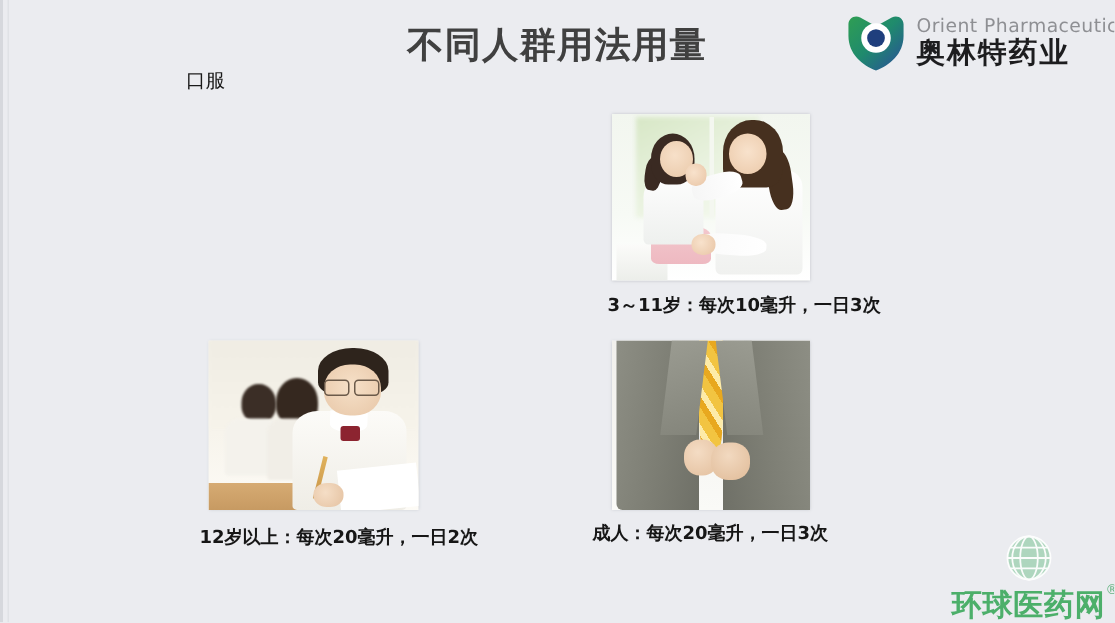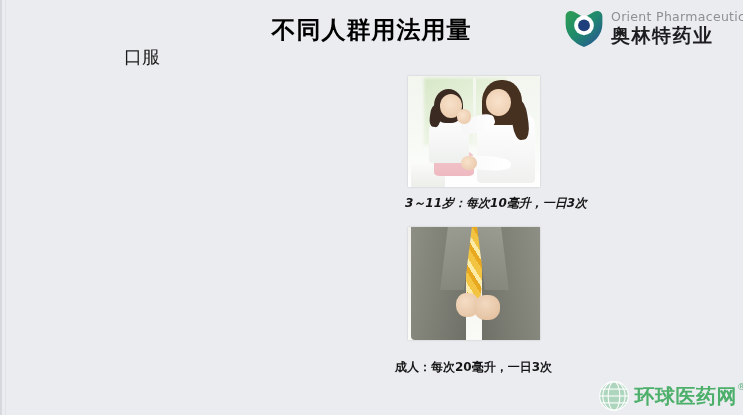--- a/index.html
+++ b/index.html
@@ -33,21 +33,21 @@
   }
 
   
   .slide-title {
     position: absolute;
     left: 0; top: 14px;
     width: 743px;
     text-align: center;
     font-size: 24px;
     font-weight: bold;
-    color: #000000;
+    color: #404040;
     letter-spacing: 1px;
     font-family: "DejaVu Sans", "Liberation Sans", sans-serif;
   }
 
   
   .brand-logo {
     position: absolute;
     right: 8px; top: 4px;
     width: 172px; height: 48px;
     display: flex;
@@ -69,21 +69,21 @@
     font-weight: bold;
     color: #1d1d1f;
     letter-spacing: 1.5px;
     white-space: nowrap;
   }
 
   
   .section-label {
     position: absolute;
     left: 124px; top: 45px;
-    font-size: 18px;
+    font-size: 13px;
     color: #1a1a1a;
     font-weight: normal;
   }
 
   
   .card { position: absolute; }
   .card-photo {
     position: relative;
     overflow: hidden;
     background: #f4f4f2;
@@ -97,29 +97,29 @@
     margin-top: 12px;
   }
 
   
   #card-child          { left: 147px; top: 75px;  }
   #card-child .card-photo   { width: 141px; height: 106px; }
   #card-child .card-caption { margin-left: -14px; }
 
   #card-junior         { left: 408px; top: 76px;  }
   #card-junior .card-photo  { width: 132px; height: 111px; }
-  #card-junior .card-caption{ margin-left: -3px; margin-top: 8px; font-style: italic; }
+  #card-junior .card-caption{ margin-left: -3px; margin-top: 8px; }
 
   #card-teen           { left: 139px; top: 227px; }
   #card-teen .card-photo    { width: 140px; height: 113px; }
   #card-teen .card-caption  { margin-left: -6px; margin-top: 10px; }
 
   #card-adult          { left: 408px; top: 227px; }
   #card-adult .card-photo   { width: 132px; height: 113px; }
-  #card-adult .card-caption { margin-left: -13px; margin-top: 19px; }
+  #card-adult .card-caption { margin-left: -13px; margin-top: 7px; }
 
   
   .ph { position: absolute; }
 
   
   .p1-bg { inset: 0; background:
       linear-gradient(180deg,#eef3f5 0%,#e7eef1 45%,#f7f9fa 70%,#ffffff 100%); position:absolute; }
   .p1-win { position:absolute; left:6%; top:4%; width:36%; height:56%;
       background:linear-gradient(160deg,#dfeaef,#eff5f7); border-radius:2px; filter:blur(1.2px); }
   .p1-head { position:absolute; left:40%; top:8%; width:34%; height:40%;
@@ -235,20 +235,21 @@
   .p4-hand-r { position:absolute; left:50%; top:60%; width:20%; height:22%;
       background:radial-gradient(circle at 45% 35%, #f2d9c0, #e0bb98); border-radius:44%; }
 
   
   .watermark {
     position: absolute;
     right: 6px; bottom: 2px;
     display: flex;
     align-items: center;
     gap: 4px;
+    flex-direction: column;
   }
   .wm-globe { width: 34px; height: 34px; flex: 0 0 34px; }
   .wm-text { display: flex; flex-direction: column; line-height: 1; position: relative; }
   .wm-cn {
     font-size: 20px; font-weight: bold; color: #4caf6a;
     letter-spacing: 0.5px; white-space: nowrap;
   }
   .wm-url {
     font-size: 11px; font-weight: bold; color: #4caf6a;
     letter-spacing: 0.4px; white-space: nowrap; margin-top: 2px;
@@ -306,20 +307,42 @@
       <div class="p2-mom-hair"></div>
       <div class="p2-mom-face"></div>
       <div class="p2-mom-arm"></div>
       <div class="p2-mom-hand"></div>
       <div class="p2-mom-arm2"></div>
       <div class="p2-mom-hand2"></div>
     </div>
     <div class="card-caption">3～11岁：每次10毫升，一日3次</div>
   </div>
 
+  <div class="card" id="card-teen">
+    <div class="card-photo">
+      <div class="p3-bg"></div>
+      <div class="p3-wall"></div>
+      <div class="p3-bg-a"></div>
+      <div class="p3-bg-b"></div>
+      <div class="p3-bg-body-a"></div>
+      <div class="p3-bg-body-b"></div>
+      <div class="p3-desk"></div>
+      <div class="p3-body"></div>
+      <div class="p3-collar"></div>
+      <div class="p3-tie"></div>
+      <div class="p3-hair"></div>
+      <div class="p3-face"></div>
+      <div class="p3-glass-l"></div>
+      <div class="p3-glass-r"></div>
+      <div class="p3-paper"></div>
+      <div class="p3-pencil"></div>
+      <div class="p3-hand"></div>
+    </div>
+    <div class="card-caption">12岁以上：每次20毫升，一日2次</div>
+  </div>
 
   <div class="card" id="card-adult">
     <div class="card-photo">
       <div class="p4-bg"></div>
       <div class="p4-shirt"></div>
       <div class="p4-tie"></div>
       <div class="p4-jacket-l"></div>
       <div class="p4-jacket-r"></div>
       <div class="p4-lapel-l"></div>
       <div class="p4-lapel-r"></div>

